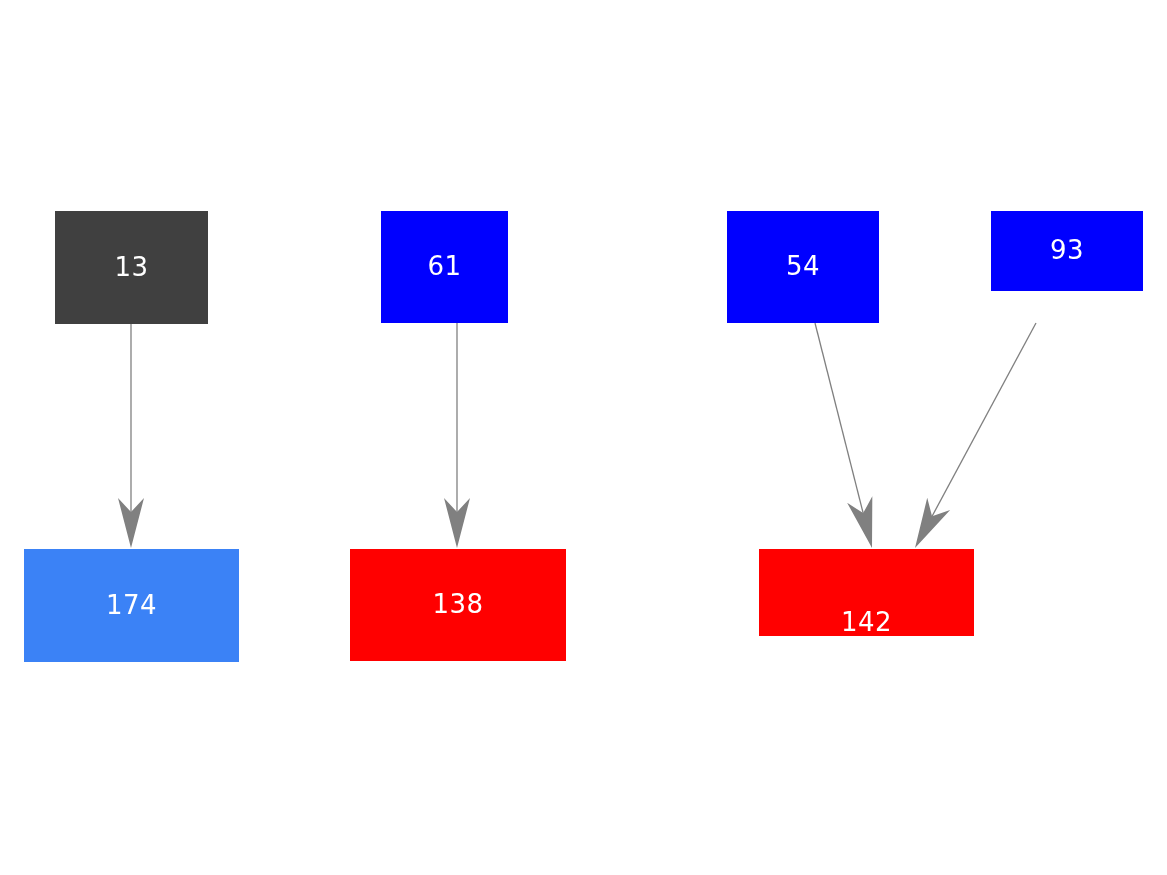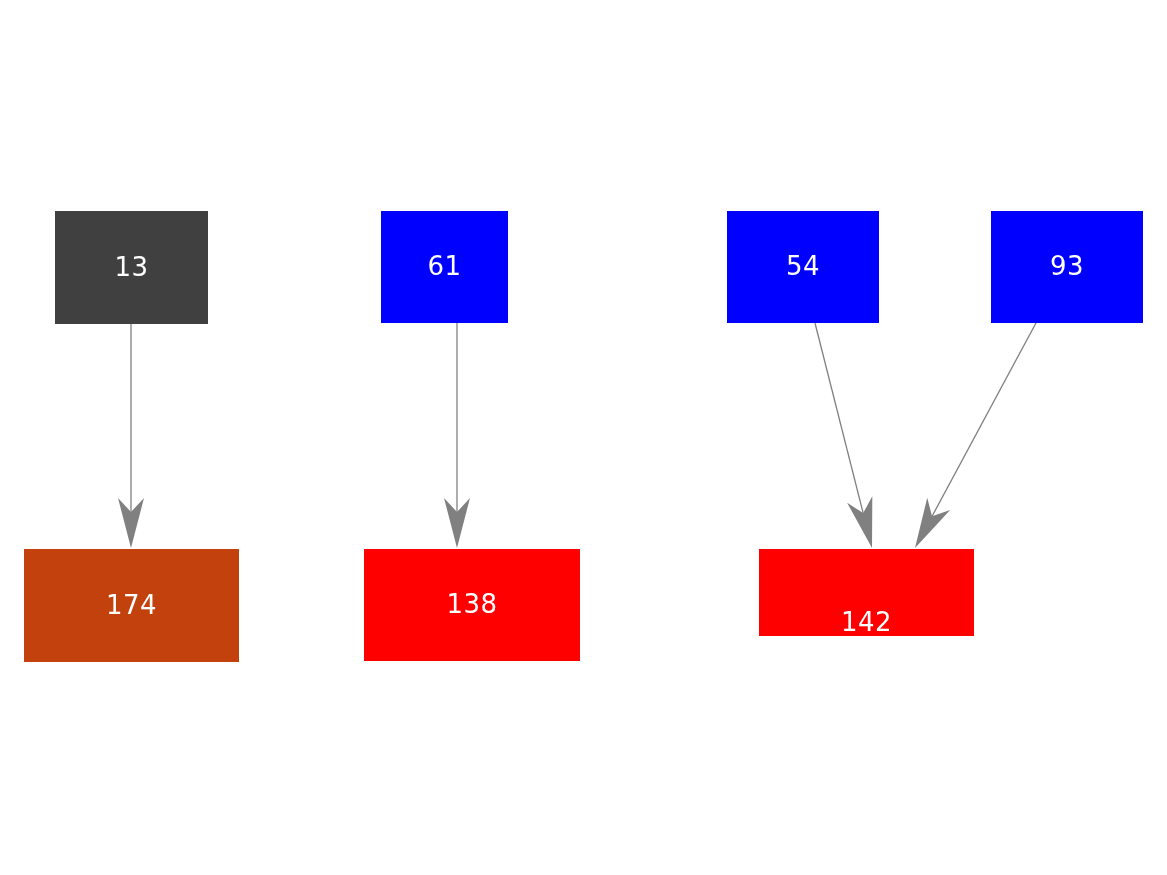--- a/index.html
+++ b/index.html
@@ -71,27 +71,27 @@
   <div id="node-layer">
       <div class="node" style="left: 55px; top: 211px; width: 153px; height: 113px; background: #404040;">
         <span class="node-label">13</span>
       </div>
       <div class="node" style="left: 381px; top: 211px; width: 127px; height: 112px; background: rgb(0, 0, 255);">
         <span class="node-label">61</span>
       </div>
       <div class="node" style="left: 727px; top: 211px; width: 152px; height: 112px; background: rgb(0, 0, 255);">
         <span class="node-label">54</span>
       </div>
-      <div class="node" style="left: 991px; top: 211px; width: 152px; height: 112px; background: rgb(0, 0, 255);">
+      <div class="node" style="left: 991px; top: 211px; width: 152px; height: 80px; background: rgb(0, 0, 255);">
         <span class="node-label">93</span>
       </div>
-      <div class="node" style="left: 24px; top: 549px; width: 215px; height: 113px; background: #c2410c;">
+      <div class="node" style="left: 24px; top: 549px; width: 215px; height: 113px; background: #3b82f6;">
         <span class="node-label">174</span>
       </div>
-      <div class="node" style="left: 364px; top: 549px; width: 216px; height: 112px; background: rgb(255, 0, 0);">
+      <div class="node" style="left: 350px; top: 549px; width: 216px; height: 112px; background: rgb(255, 0, 0);">
         <span class="node-label">138</span>
       </div>
       <div class="node" style="left: 759px; top: 549px; width: 215px; height: 87px; background: rgb(255, 0, 0); align-items: flex-end;">
         <span class="node-label">142</span>
       </div>
     </div>
 
 </div>
 
 </body></html>

